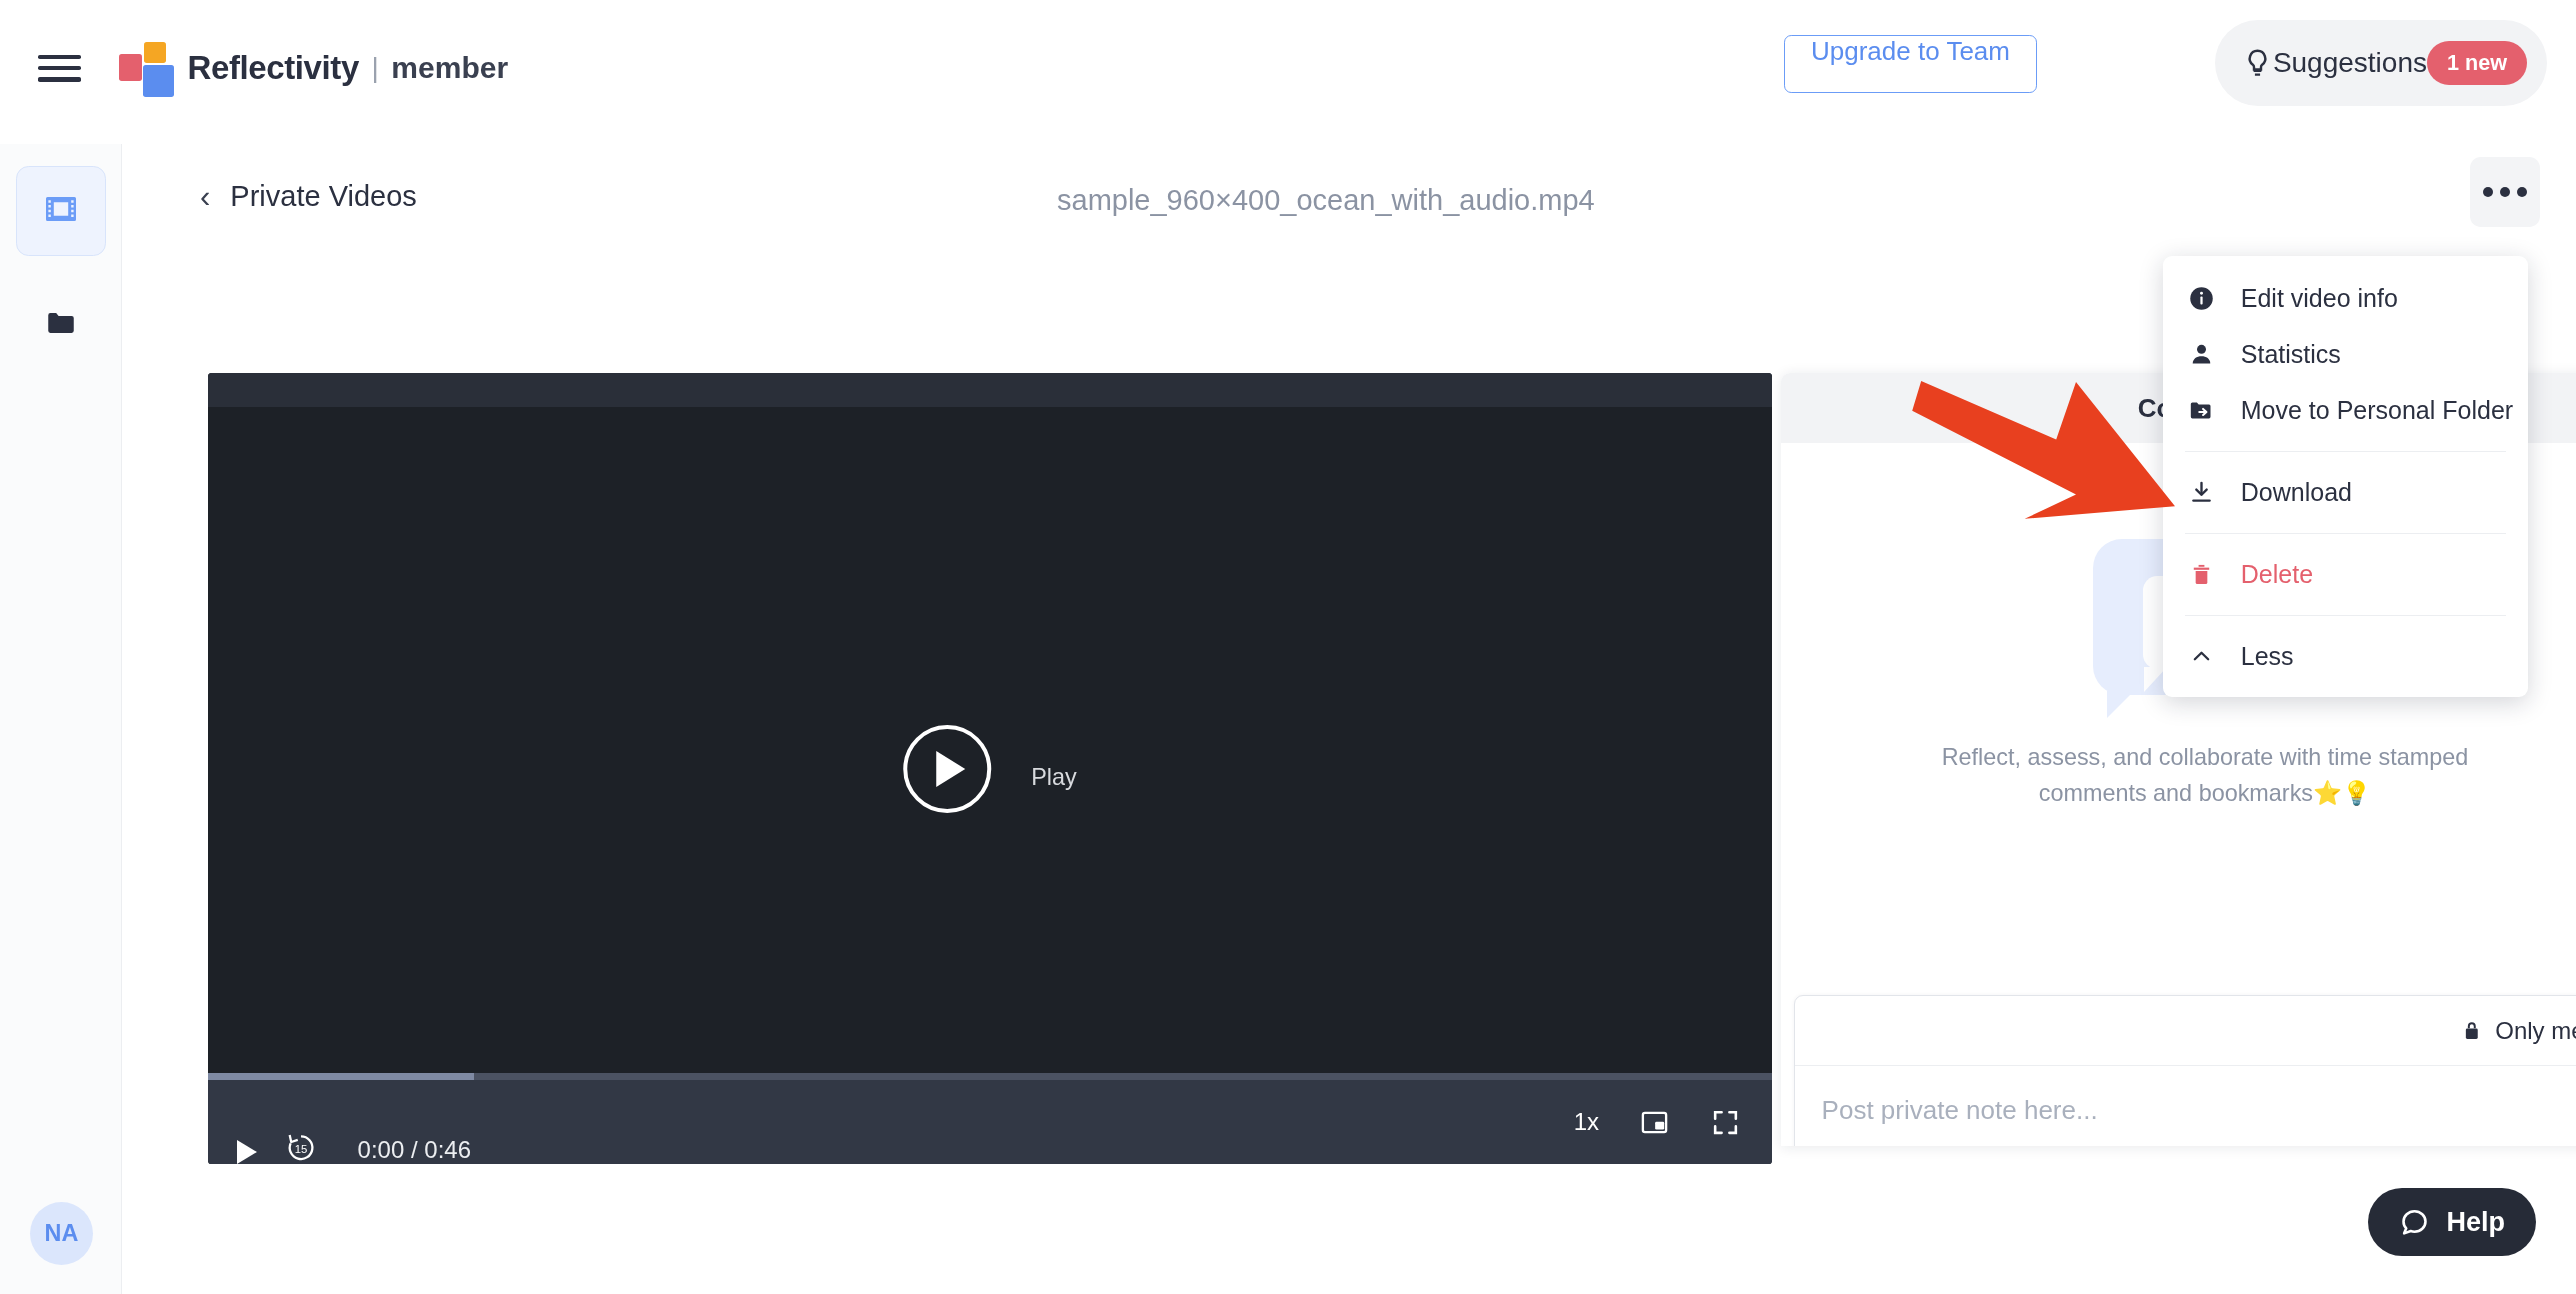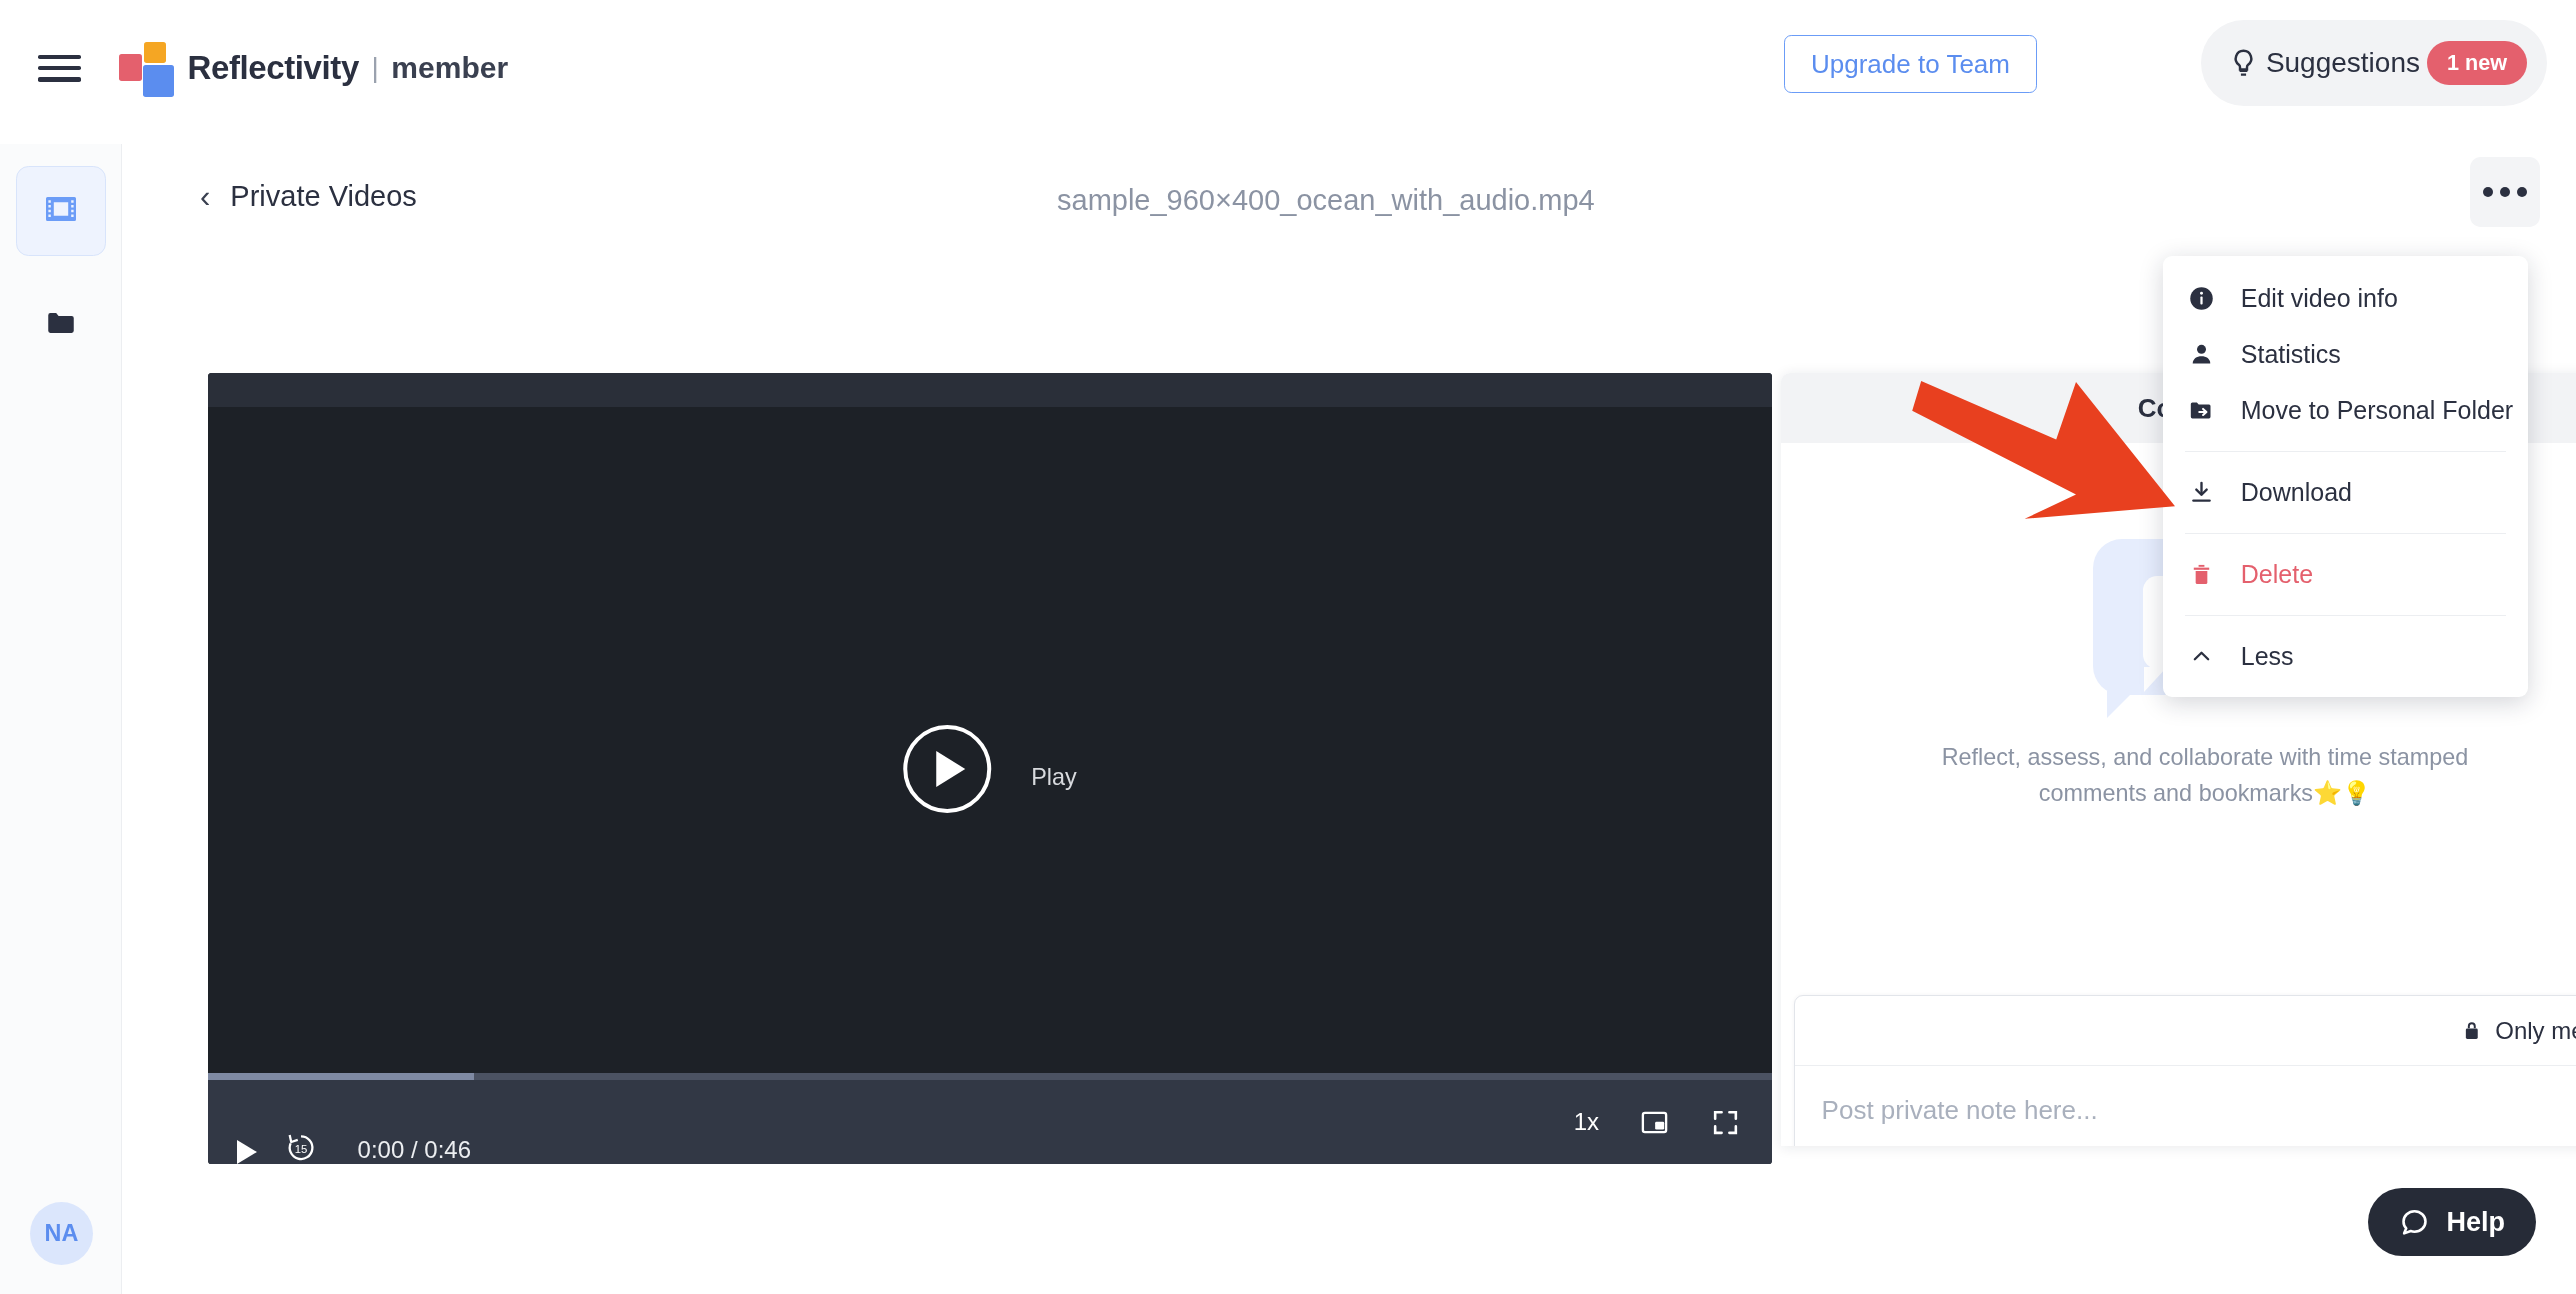--- a/index.html
+++ b/index.html
@@ -34,28 +34,28 @@
   .brand-name { font-size: 33px; font-weight: bold; color: #2b3040; letter-spacing: -0.4px; }
   .brand-sep { color: #9aa1ae; font-size: 28px; margin: 0 12.6px; font-weight: 300; }
   .brand-role { font-size: 30px; color: #3a4050; font-weight: 700; }
 
   .upgrade-btn {
     position: absolute; right: 539px; top: 35px;
     height: 58px; padding: 0 26px;
     border: 1.8px solid #6b9cf7; border-radius: 7.2px;
     background: #ffffff; color: #5b8def;
     font-size: 26px; font-family: inherit;
-    display: flex; align-items: center; cursor: pointer;
+    display: flex; cursor: pointer;
     white-space: nowrap;
   }
   .suggestions-pill {
     position: absolute; right: 29px; top: 20px;
     height: 86px; padding: 0 20px 0 27px;
     background: #f2f3f5; border-radius: 43px;
-    display: flex; align-items: center; gap: 7px; cursor: pointer;
+    display: flex; align-items: center; gap: 0; cursor: pointer;
   }
   .bulb-icon { width: 31px; height: 34px; display:block; }
   .suggestions-label { font-size: 28px; color: #2b3040; }
   .badge-new {
     background: #e4606d; color: #fff; font-size: 21.6px; font-weight: bold;
     border-radius: 23.4px; padding: 9px 20px; white-space: nowrap;
   }
 
   
   .rail {

